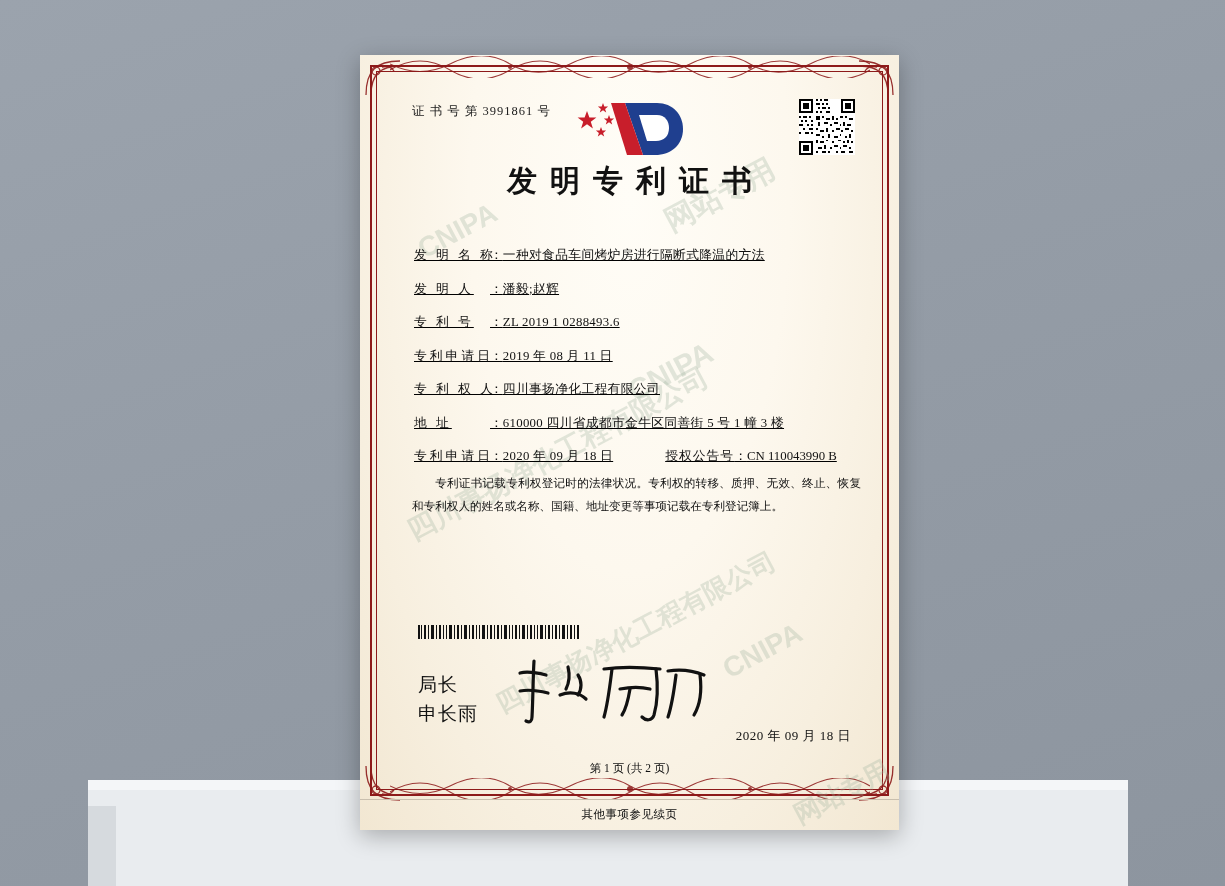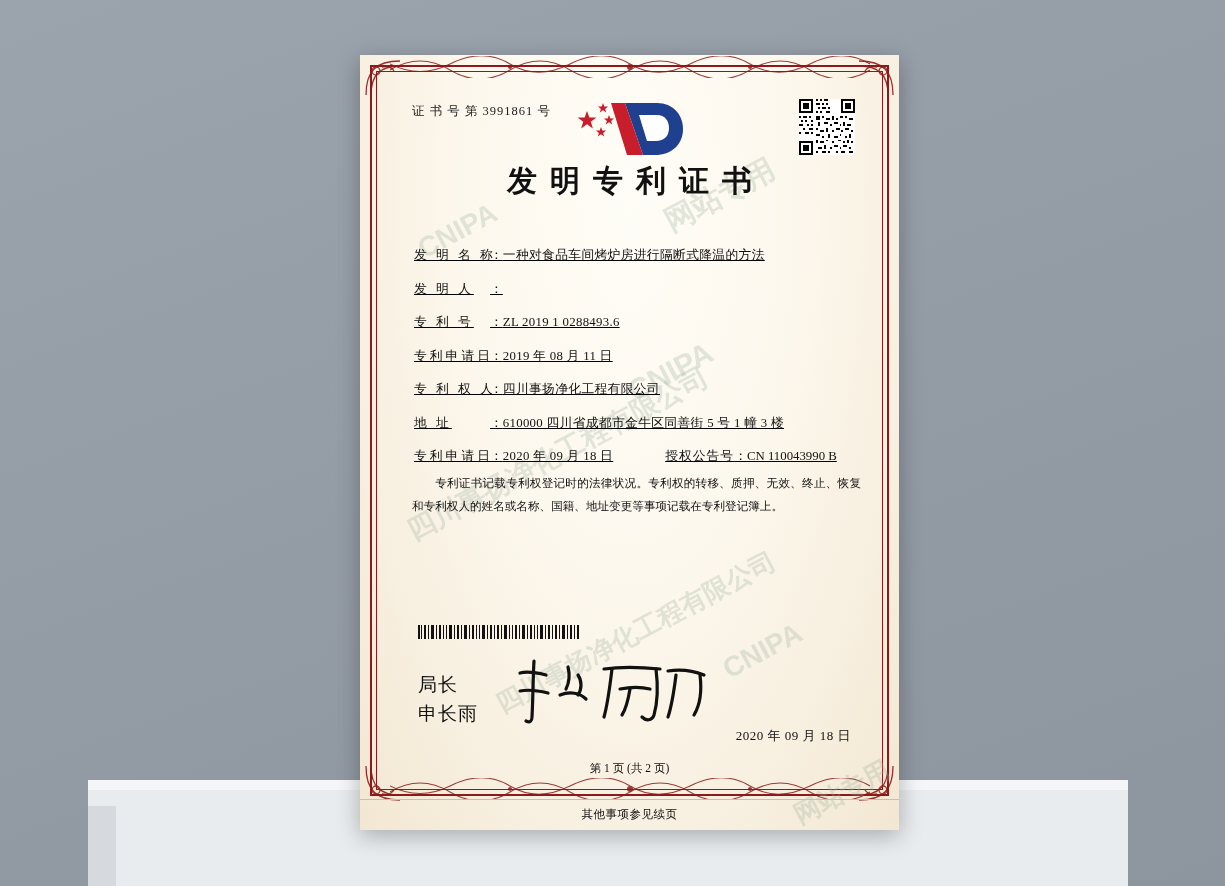--- a/index.html
+++ b/index.html
@@ -466,20 +466,21 @@
 
         <div class="field-row">
           <span class="field-label">发 明 名 称</span>
           <span class="field-colon">：</span>
           <span class="field-value">一种对食品车间烤炉房进行隔断式降温的方法</span>
         </div>
 
         <div class="field-row">
           <span class="field-label">发  明  人</span>
           <span class="field-colon">：</span>
+          <span class="field-value">潘毅;赵辉</span>
         </div>
 
         <div class="field-row">
           <span class="field-label">专  利  号</span>
           <span class="field-colon">：</span>
           <span class="field-value">ZL 2019 1 0288493.6</span>
         </div>
 
         <div class="field-row">
           <span class="field-label">专利申请日</span>

